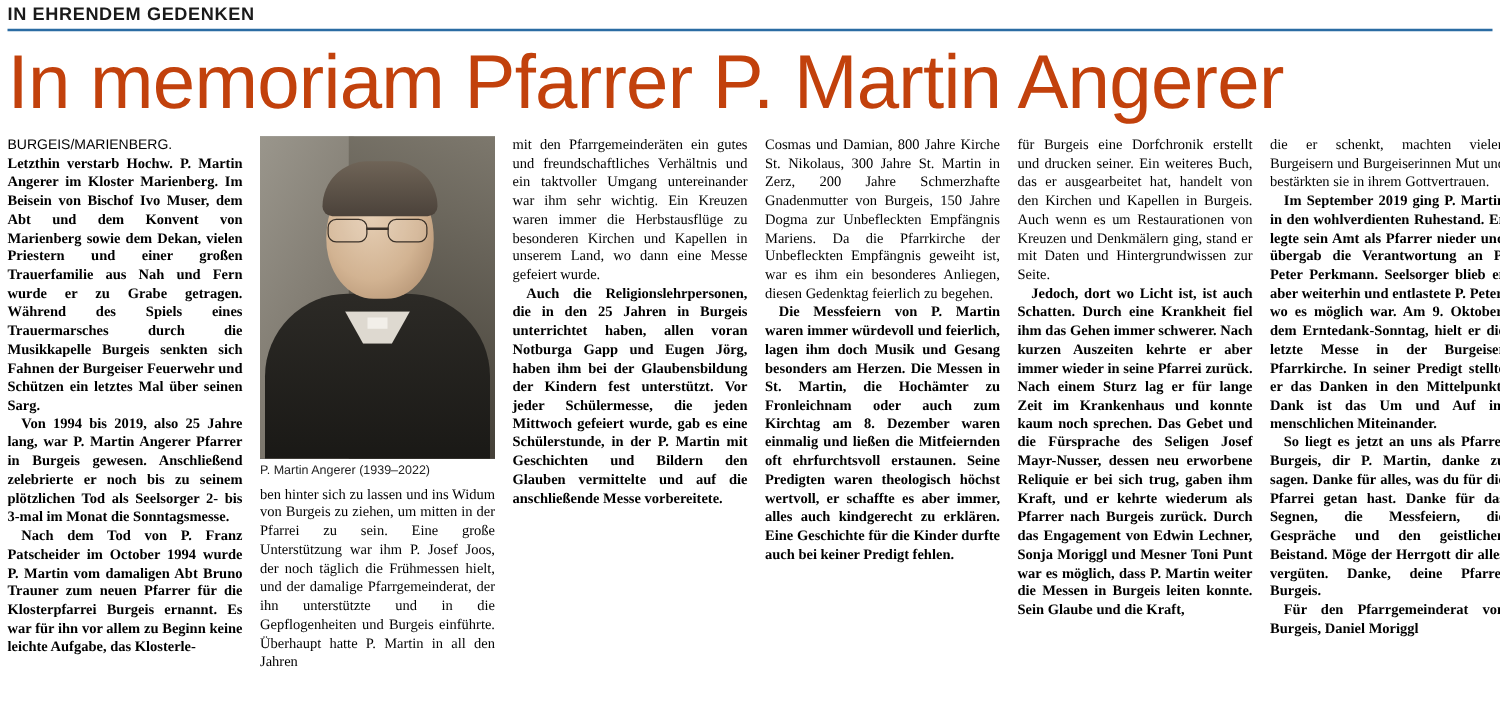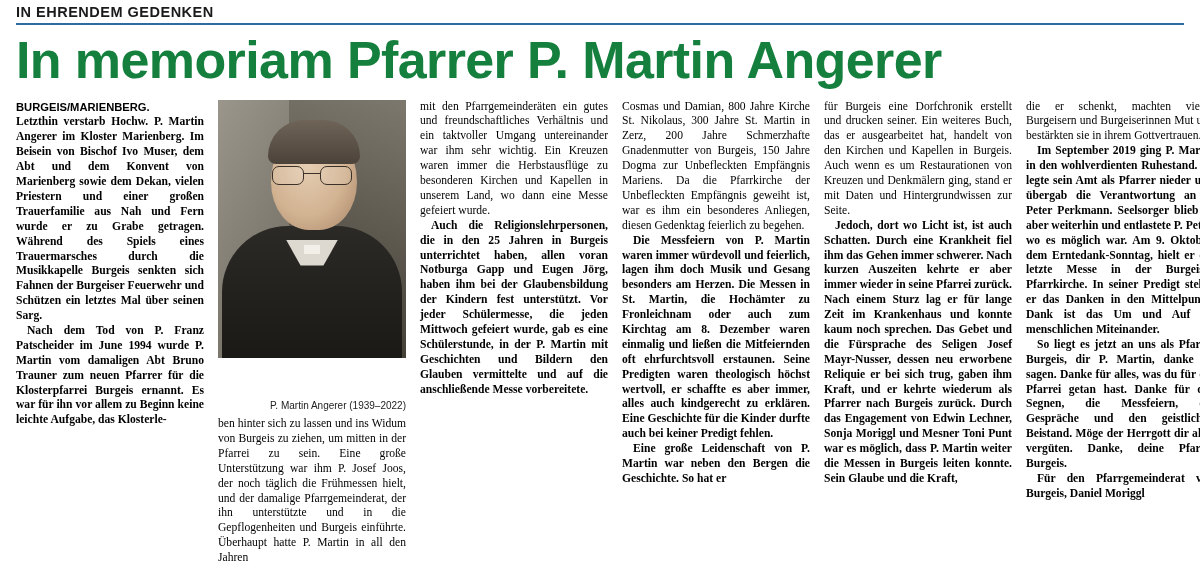--- a/index.html
+++ b/index.html
@@ -12,21 +12,21 @@
     background: #ffffff;
     font-family: "Liberation Serif", serif;
     color: #000000;
     overflow: hidden;
   }
   .page {
     position: relative;
     width: 1200px;
     height: 575px;
     box-sizing: border-box;
-    padding: 0 16px;
+    padding: 0 6px;
   }
   
   .kicker-wrap {
     padding-top: 4px;
   }
   .kicker {
     font-family: "Liberation Sans", sans-serif;
     font-weight: bold;
     font-size: 14.5px;
     letter-spacing: 0.5px;
@@ -34,25 +34,25 @@
     padding-bottom: 3px;
   }
   .kicker-rule {
     border-bottom: 2.5px solid #2b6ca3;
     width: 100%;
     margin-bottom: 8px;
   }
   
   .headline {
     font-family: "Liberation Sans", sans-serif;
-    font-weight: bold;
-    font-size: 52px;
+    font-weight: normal;
+    font-size: 61px;
     line-height: 1.05;
     letter-spacing: -0.6px;
-    color: #15803d;
+    color: #c2410c;
     margin: 4px 0 12px 0;
     white-space: nowrap;
   }
   
   .columns {
     display: flex;
     gap: 14px;
     align-items: flex-start;
   }
   .col {
@@ -66,21 +66,21 @@
   }
   .col p {
     margin: 0;
   }
   .col p + p {
     text-indent: 11px;
     font-weight: bold;
   }
   .lead-start {
     font-family: "Liberation Sans", sans-serif;
-    font-weight: bold;
+    font-weight: normal;
     font-size: 11.2px;
   }
   
   .photo-block {
     width: 188px;
     margin-bottom: 5px;
   }
   .photo {
     width: 188px;
     height: 258px;
@@ -172,42 +172,42 @@
     height: 9px;
     margin-left: -8px;
     background: #f2efe9;
   }
   .caption {
     font-family: "Liberation Sans", sans-serif;
     font-size: 10px;
     color: #222;
     padding-top: 4px;
     line-height: 1.25;
-    text-align: right;
-    margin-top: 38px;
+    text-align: left;
   }
 </style>
 </head>
 <body>
 
 <div class="page">
 
   <div class="kicker-wrap">
     <div class="kicker">IN EHRENDEM GEDENKEN</div>
     <div class="kicker-rule"></div>
   </div>
 
   <h1 class="headline">In memoriam Pfarrer P. Martin Angerer</h1>
 
   <div class="columns">
 
     <div class="col">
       <p><span class="lead-start">BURGEIS/MARIENBERG.</span></p>
       <p style="text-indent:0">Letzthin verstarb Hochw. P. Martin Angerer im Kloster Marienberg. Im Beisein von Bischof Ivo Muser, dem Abt und dem Konvent von Marienberg sowie dem Dekan, vielen Priestern und einer großen Trauerfamilie aus Nah und Fern wurde er zu Grabe getragen. Während des Spiels eines Trauermarsches durch die Musikkapelle Burgeis senkten sich Fahnen der Burgeiser Feuerwehr und Schützen ein letztes Mal über seinen Sarg.</p>
-      <p>Nach dem Tod von P. Franz Patscheider im June 1994 wurde P. Martin vom damaligen Abt Bruno Trauner zum neuen Pfarrer für die Klosterpfarrei Burgeis ernannt. Es war für ihn vor allem zu Beginn keine leichte Aufgabe, das Klosterle-</p>
+      <p>Von 1994 bis 2019, also 25 Jahre lang, war P. Martin Angerer Pfarrer in Burgeis gewesen. Anschließend zelebrierte er noch bis zu seinem plötzlichen Tod als Seelsorger 2- bis 3-mal im Monat die Sonntagsmesse.</p>
+      <p>Nach dem Tod von P. Franz Patscheider im October 1994 wurde P. Martin vom damaligen Abt Bruno Trauner zum neuen Pfarrer für die Klosterpfarrei Burgeis ernannt. Es war für ihn vor allem zu Beginn keine leichte Aufgabe, das Klosterle-</p>
     </div>
 
     <div class="col">
       <div class="photo-block">
         <div class="photo">
           <div class="bg-left"></div>
           <div class="bg-right"></div>
           <div class="body"></div>
           <div class="collar"></div>
           <div class="collar-tab"></div>
@@ -225,21 +225,20 @@
     </div>
 
     <div class="col">
       <p style="text-indent:0">mit den Pfarrgemeinderäten ein gutes und freundschaftliches Verhältnis und ein taktvoller Umgang untereinander war ihm sehr wichtig. Ein Kreuzen waren immer die Herbstausflüge zu besonderen Kirchen und Kapellen in unserem Land, wo dann eine Messe gefeiert wurde.</p>
       <p>Auch die Religionslehrpersonen, die in den 25 Jahren in Burgeis unterrichtet haben, allen voran Notburga Gapp und Eugen Jörg, haben ihm bei der Glaubensbildung der Kindern fest unterstützt. Vor jeder Schülermesse, die jeden Mittwoch gefeiert wurde, gab es eine Schülerstunde, in der P. Martin mit Geschichten und Bildern den Glauben vermittelte und auf die anschließende Messe vorbereitete.</p>
     </div>
 
     <div class="col">
       <p style="text-indent:0">Cosmas und Damian, 800 Jahre Kirche St. Nikolaus, 300 Jahre St. Martin in Zerz, 200 Jahre Schmerzhafte Gnadenmutter von Burgeis, 150 Jahre Dogma zur Unbefleckten Empfängnis Mariens. Da die Pfarrkirche der Unbefleckten Empfängnis geweiht ist, war es ihm ein besonderes Anliegen, diesen Gedenktag feierlich zu begehen.</p>
       <p>Die Messfeiern von P. Martin waren immer würdevoll und feierlich, lagen ihm doch Musik und Gesang besonders am Herzen. Die Messen in St. Martin, die Hochämter zu Fronleichnam oder auch zum Kirchtag am 8. Dezember waren einmalig und ließen die Mitfeiernden oft ehrfurchtsvoll erstaunen. Seine Predigten waren theologisch höchst wertvoll, er schaffte es aber immer, alles auch kindgerecht zu erklären. Eine Geschichte für die Kinder durfte auch bei keiner Predigt fehlen.</p>
-      <p>Eine große Leidenschaft von P. Martin war neben den Bergen die Geschichte. So hat er</p>
     </div>
 
     <div class="col">
       <p style="text-indent:0">für Burgeis eine Dorfchronik erstellt und drucken seiner. Ein weiteres Buch, das er ausgearbeitet hat, handelt von den Kirchen und Kapellen in Burgeis. Auch wenn es um Restaurationen von Kreuzen und Denkmälern ging, stand er mit Daten und Hintergrundwissen zur Seite.</p>
       <p>Jedoch, dort wo Licht ist, ist auch Schatten. Durch eine Krankheit fiel ihm das Gehen immer schwerer. Nach kurzen Auszeiten kehrte er aber immer wieder in seine Pfarrei zurück. Nach einem Sturz lag er für lange Zeit im Krankenhaus und konnte kaum noch sprechen. Das Gebet und die Fürsprache des Seligen Josef Mayr-Nusser, dessen neu erworbene Reliquie er bei sich trug, gaben ihm Kraft, und er kehrte wiederum als Pfarrer nach Burgeis zurück. Durch das Engagement von Edwin Lechner, Sonja Moriggl und Mesner Toni Punt war es möglich, dass P. Martin weiter die Messen in Burgeis leiten konnte. Sein Glaube und die Kraft,</p>
     </div>
 
     <div class="col">
       <p style="text-indent:0">die er schenkt, machten vielen Burgeisern und Burgeiserinnen Mut und bestärkten sie in ihrem Gottvertrauen.</p>
       <p>Im September 2019 ging P. Martin in den wohlverdienten Ruhestand. Er legte sein Amt als Pfarrer nieder und übergab die Verantwortung an P. Peter Perkmann. Seelsorger blieb er aber weiterhin und entlastete P. Peter, wo es möglich war. Am 9. Oktober, dem Erntedank-Sonntag, hielt er die letzte Messe in der Burgeiser Pfarrkirche. In seiner Predigt stellte er das Danken in den Mittelpunkt. Dank ist das Um und Auf im menschlichen Miteinander.</p>

